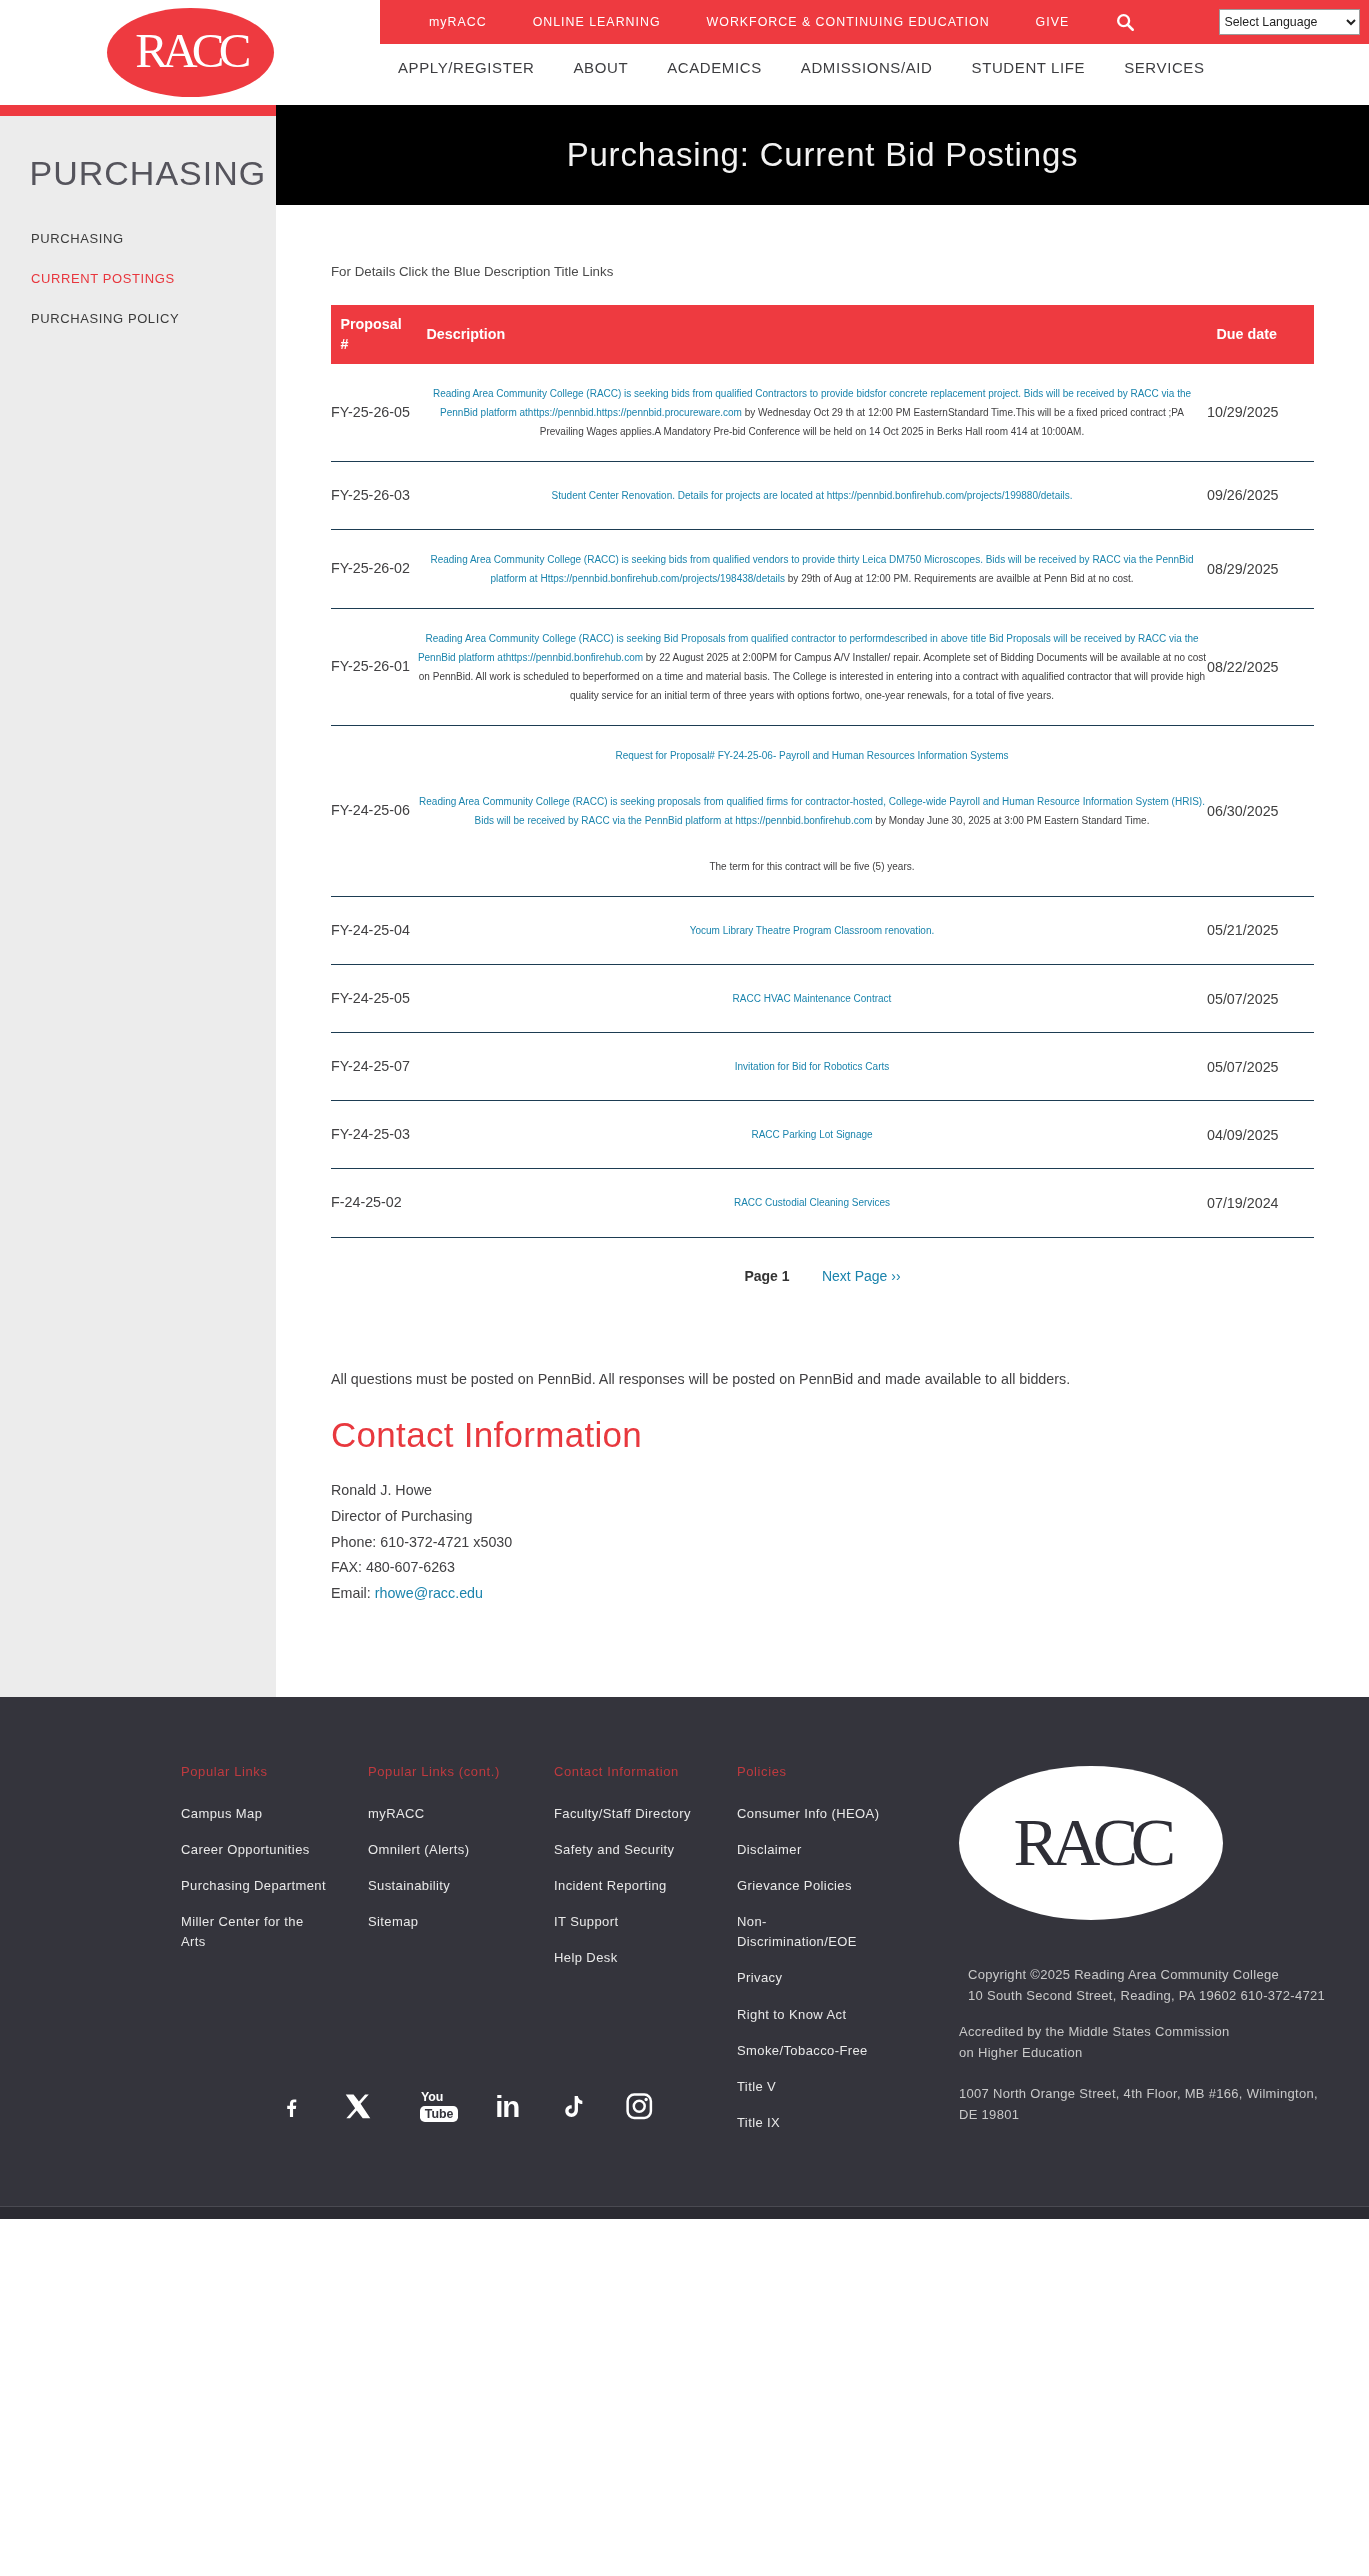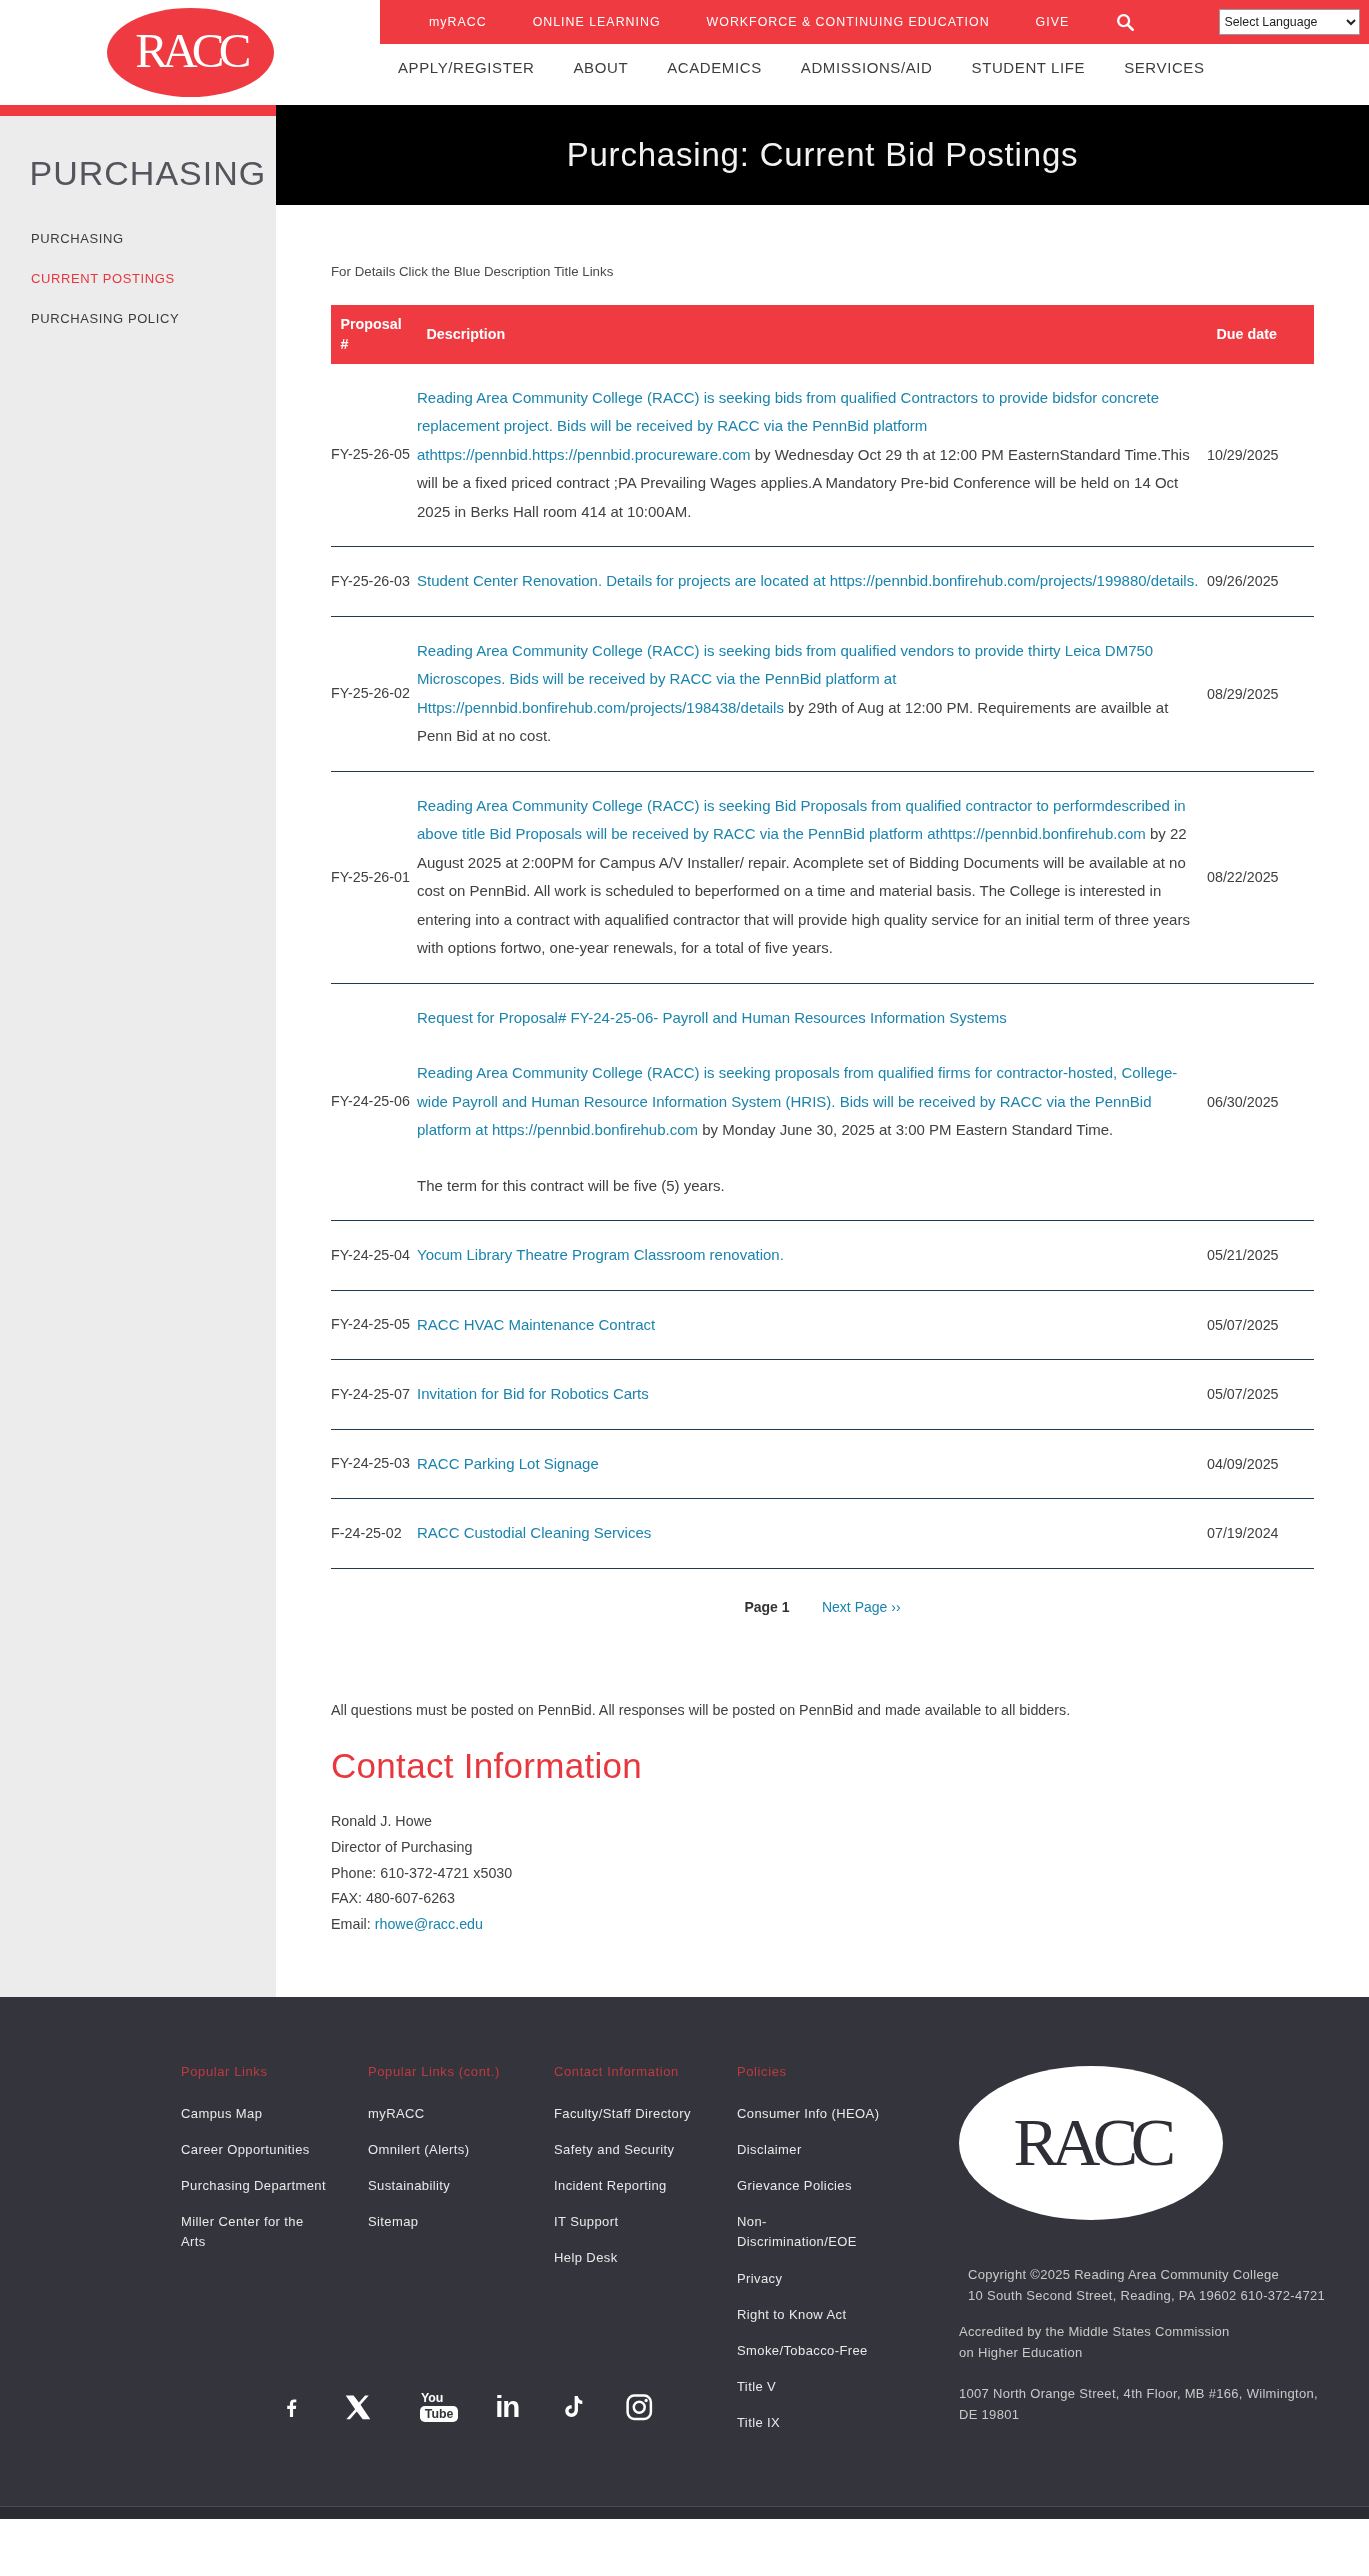--- a/index.html
+++ b/index.html
@@ -33,30 +33,30 @@
   .sidebar{width:276px;background:var(--sidebar-bg);border-top:11.4px solid var(--brand-red);flex:none;}
   .sidebar h2{margin:38px 0 0 29.5px;font-size:34px;font-weight:400;letter-spacing:1px;color:#55545c;}
   .side-nav{margin:38px 0 0 31px;display:flex;flex-direction:column;gap:25px;}
   .side-nav a{font-size:13px;letter-spacing:0.6px;color:#3b3b3b;}
   .side-nav a.active{color:#e8363d;}
   .main-col{flex:1;background:#fff;min-width:0;}
   .banner{height:100px;background:var(--banner-black);display:flex;align-items:center;justify-content:center;}
   .banner h1{margin:0;color:#f2f2f2;font-size:33px;font-weight:300;letter-spacing:0.8px;}
 
   
-  .content{padding:59px 55px 59px 55px;}
+  .content{padding:59px 55px 90px 55px;}
   .intro{font-size:13.3px;color:#4a4a4a;margin:0 0 26px 0;}
   table.bids{width:100%;border-collapse:collapse;}
   table.bids th{background:var(--brand-red);color:#fff;text-align:left;font-size:14.3px;font-weight:700;
         padding:8.6px 9.5px;vertical-align:middle;line-height:1.45;}
   th.col-prop{width:86px;}
   th.col-due{width:107px;padding-left:0;}
   table.bids td{border-bottom:1.9px solid var(--row-divider);vertical-align:middle;padding:20px 0;}
   td.cell-prop{width:86px;padding-left:9.5px;padding-right:23px;font-size:14.3px;line-height:1.9;color:var(--text-dark);}
-  td.cell-desc{padding-right:40px;font-size:15px;line-height:1.9;color:var(--text-dark);}
+  td.cell-desc{padding-right:40px;font-size:10px;line-height:1.9;color:var(--text-dark);text-align:center;}
   td.cell-desc p{margin:0 0 27px 0;}
   td.cell-desc p:last-child{margin-bottom:0;}
   td.cell-desc a{color:var(--link-teal);}
   td.cell-due{width:107px;font-size:14.3px;color:#3f3f3f;white-space:nowrap;}
   .pagination{text-align:center;margin-top:30px;font-size:14px;}
   .pagination .pg-current{font-weight:700;color:#333;}
   .pagination a{color:var(--link-teal);margin-left:28.5px;}
   .questions-note{margin-top:87px;font-size:14.3px;color:var(--text-dark);}
   .contact-heading{color:#e8383e;font-size:35px;font-weight:400;margin:28.5px 0 23px 0;letter-spacing:0.3px;}
   .contact-lines div{font-size:14.3px;line-height:1.8;color:var(--text-dark);}

